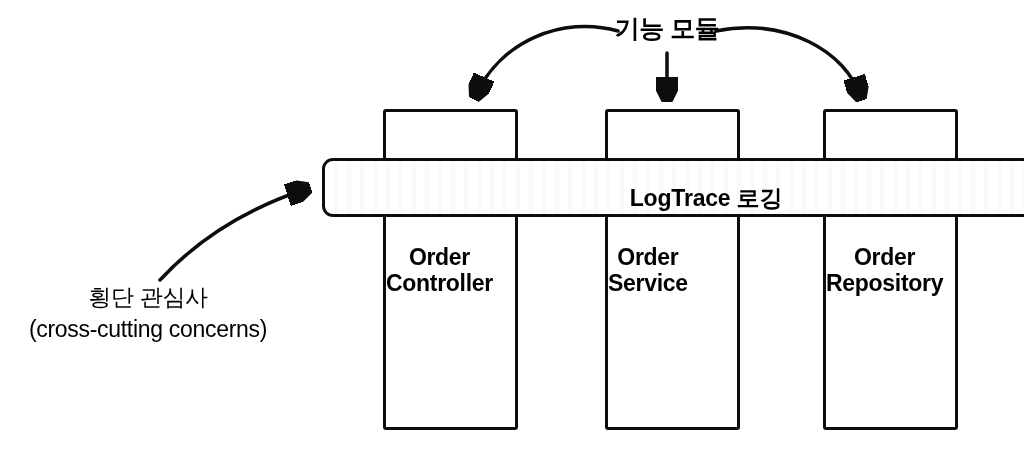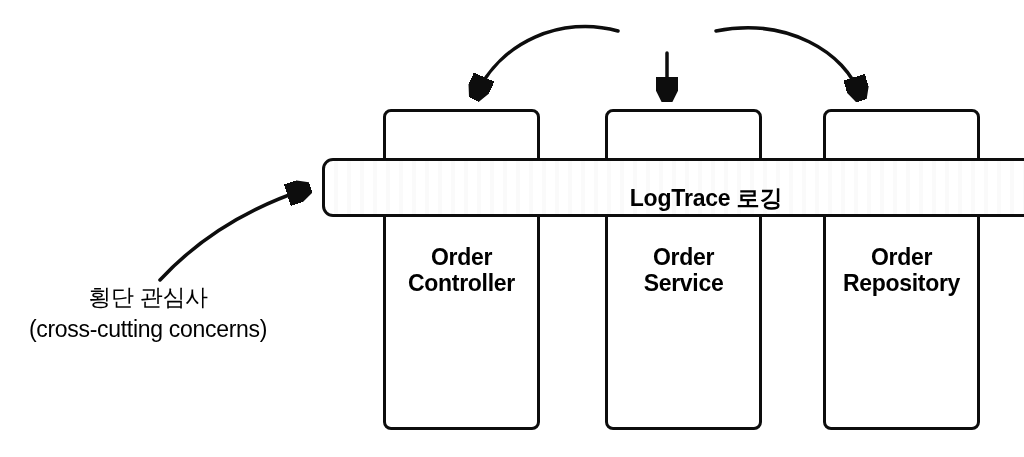--- a/index.html
+++ b/index.html
@@ -12,30 +12,30 @@
     width: 1024px;
     height: 457px;
     background: #ffffff;
     overflow: hidden;
     font-family: "Liberation Sans", sans-serif;
     color: #000000;
   }
   .module-box {
     position: absolute;
     top: 109px;
-    width: 157px;
+    width: 135px;
     height: 321px;
     box-sizing: border-box;
     background: #ffffff;
     border: 3px solid #0d0d0d;
-    border-radius: 8px;
+    border-radius: 3px;
     z-index: 1;
     display: flex;
     align-items: center;
-    justify-content: center;
+    justify-content: flex-start;
   }
   .module-label {
     font-size: 23px;
     font-weight: bold;
     line-height: 26px;
     text-align: center;
     white-space: pre-line;
     letter-spacing: -0.3px;
   }
   #box-controller { left: 383px; }
@@ -104,20 +104,21 @@
     stroke: #0d0d0d;
     stroke-width: 3.5;
     stroke-linecap: round;
   }
 </style>
 </head>
 <body>
 
 <div id="stage">
 
+  <div class="top-label">기능 모듈</div>
 
   <div class="side-label">횡단 관심사
 (cross-cutting concerns)</div>
 
   <div class="module-box" id="box-controller">
     <div class="module-label">Order
 Controller</div>
   </div>
 
   <div class="module-box" id="box-service">

